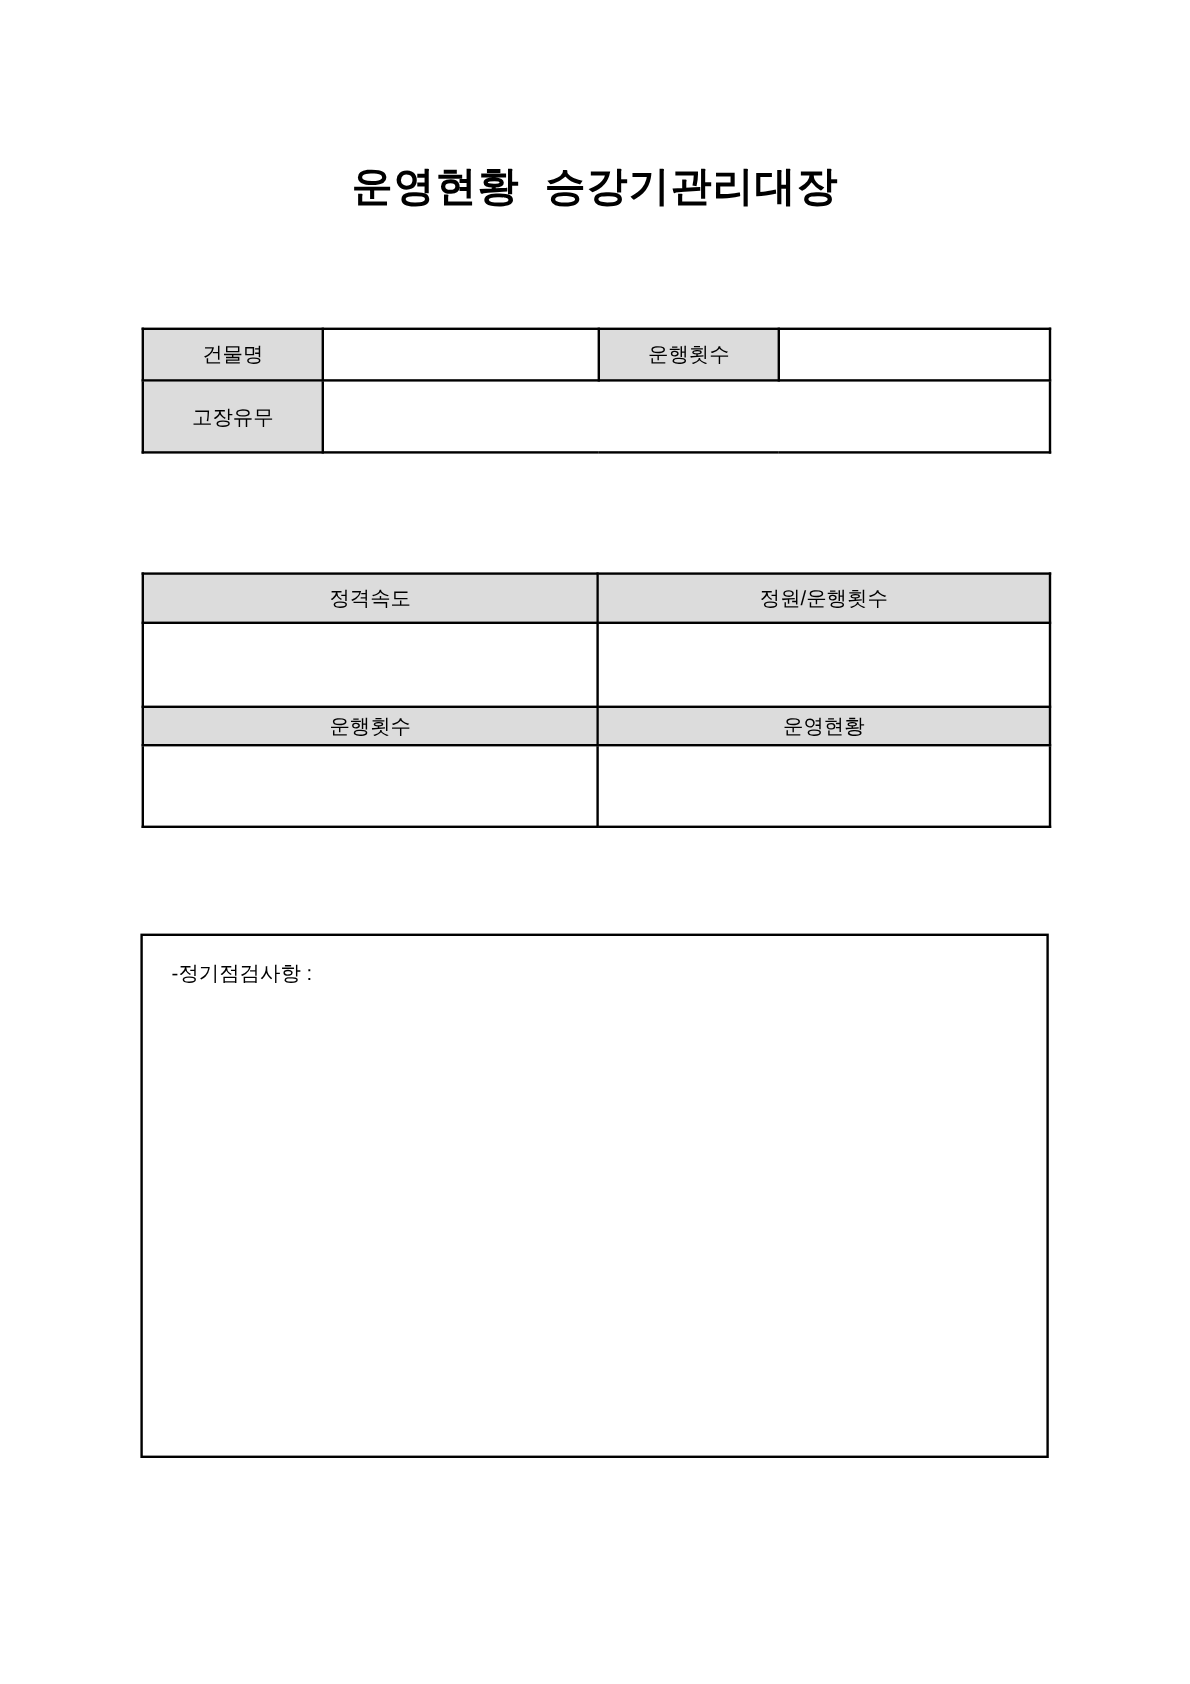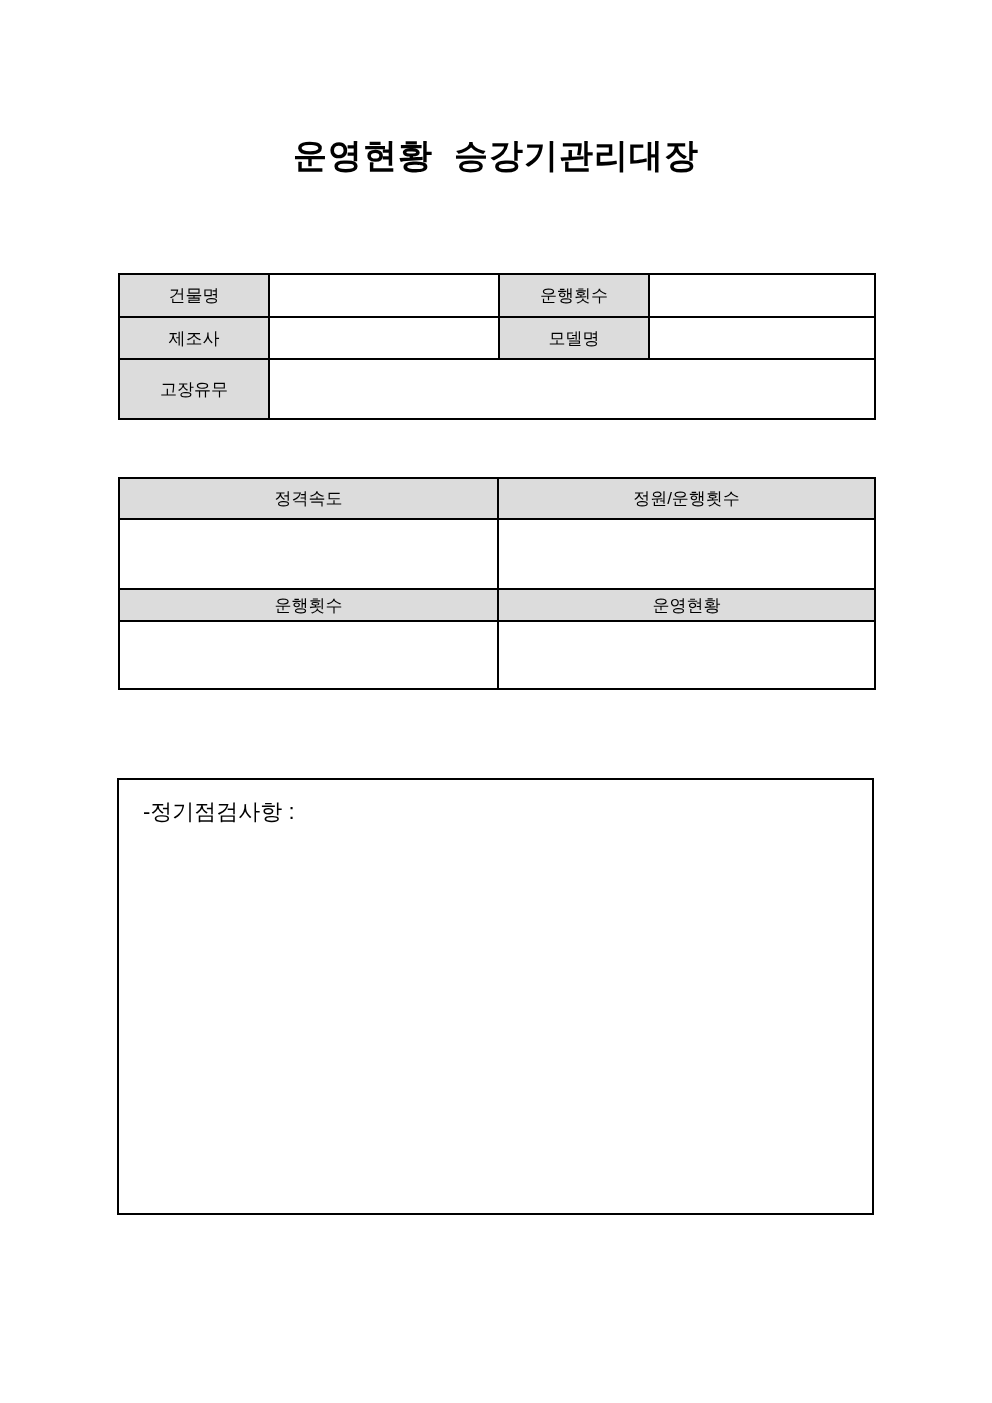--- a/index.html
+++ b/index.html
@@ -50,21 +50,21 @@
     position: absolute;
     left: 117px;
     top: 778px;
     width: 757px;
     height: 437px;
     border: 2px solid #000000;
     background: #ffffff;
     padding: 18px 24px;
   }
   .notes-line {
-    font-size: 22px;
+    font-size: 17px;
     line-height: 28px;
     white-space: pre;
     color: #000000;
   }
 </style>
 </head>
 <body>
 
 <div class="page">
 
@@ -75,26 +75,20 @@
       <col style="width:150px">
       <col style="width:230px">
       <col style="width:150px">
       <col style="width:226px">
     </colgroup>
     <tbody>
       <tr style="height:43px">
         <td class="label-cell">건물명</td>
         <td class="value-cell"></td>
         <td class="label-cell">운행횟수</td>
-        <td class="value-cell"></td>
-      </tr>
-      <tr style="height:42px">
-        <td class="label-cell">제조사</td>
-        <td class="value-cell"></td>
-        <td class="label-cell">모델명</td>
         <td class="value-cell"></td>
       </tr>
       <tr style="height:60px">
         <td class="label-cell">고장유무</td>
         <td class="value-cell" colspan="3"></td>
       </tr>
     </tbody>
   </table>
 
   <table class="doc-table" id="spec-table">

